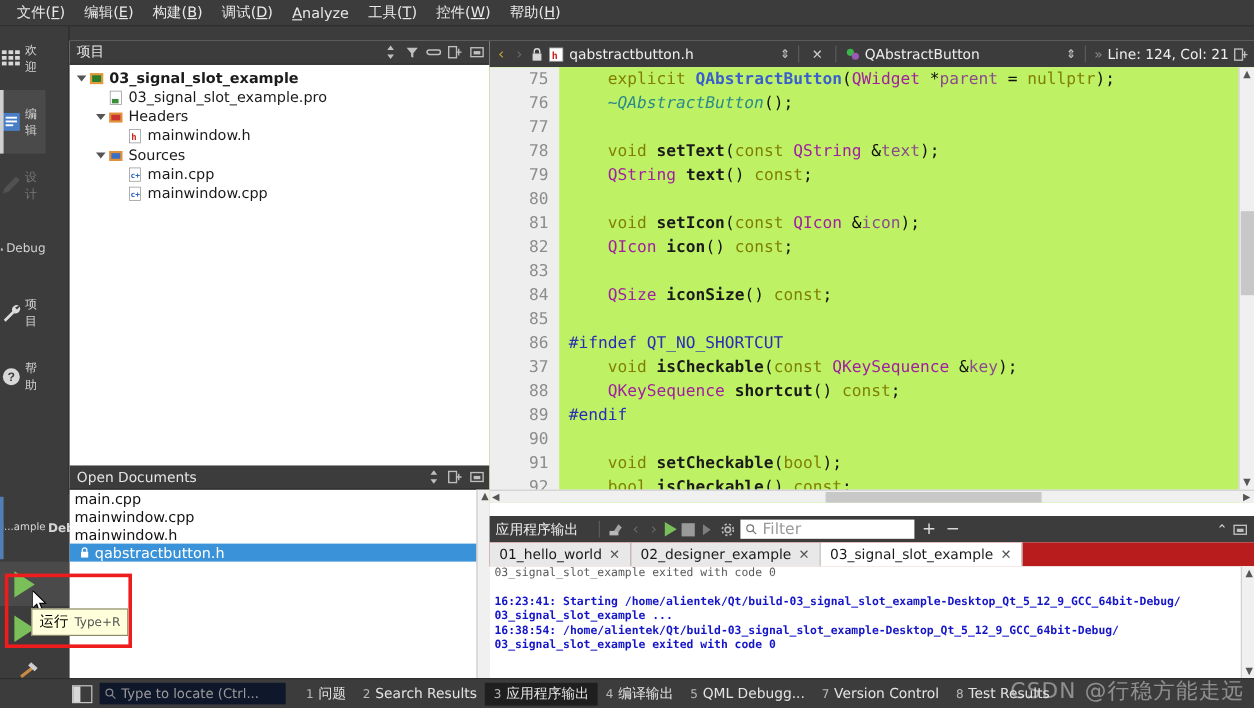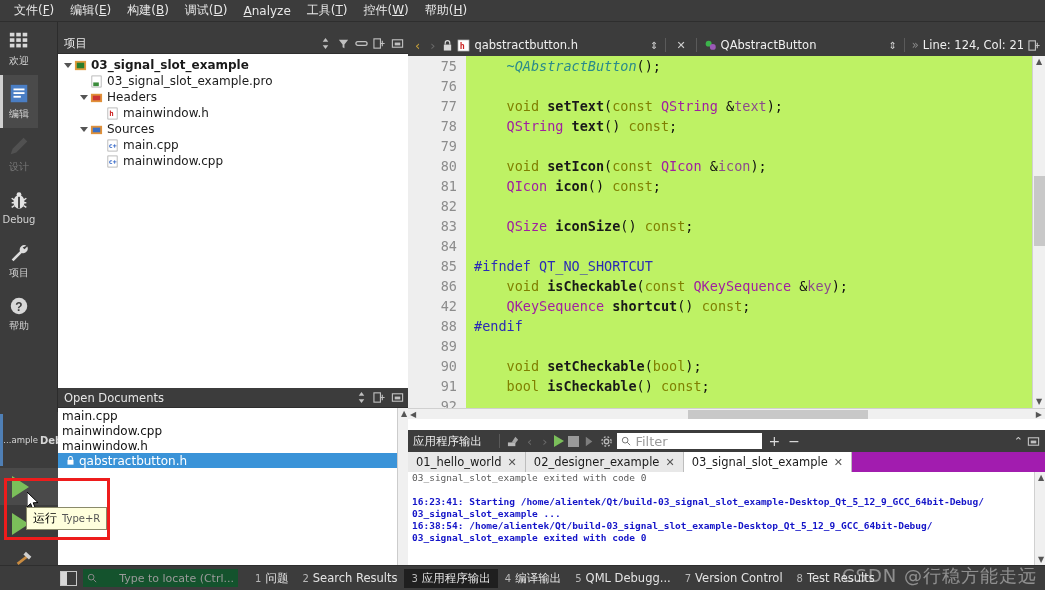--- a/index.html
+++ b/index.html
@@ -18,21 +18,21 @@
   }
   .menu-item { padding: 16px 8px; font-size: 12px; color: #e8e8e8; white-space: nowrap; }
   .menu-item u { text-decoration: underline; }
 
   
   .activitybar {
     position: absolute; top: 22px; left: 0; width: 58px; height: 543px;
     background: #3c3c3c; border-right: 1px solid #2c2c2c;
   }
   .act-item {
-    width: 38px; height: 53px; display: flex; flex-direction: column;
+    width: 38px; height: 53px; display: flex; 
     align-items: center; justify-content: center; gap: 2px; position: relative;
   }
   .act-item.selected { background: #4a4a4a; }
   .act-item.selected::before {
     content: ""; position: absolute; left: 0; top: 0; width: 3px; height: 100%;
     background: #d0d0d0;
   }
   .act-label { font-size: 10px; color: #d2d2d2; }
   .act-item.disabled .act-label { color: #777; }
   .act-icon { width: 22px; height: 22px; display: block; }
@@ -120,21 +120,21 @@
   .s-dtor{ color: #2a8a8a; font-style: italic; }
   .s-txt { color: #111; }
 
   
   .outpane { position: absolute; left: 408px; top: 430px; width: 637px; height: 135px; background: #fff; }
   .out-toolbar { height: 22px; background: #3c3c3c; display: flex; align-items: center; padding: 0 5px; gap: 4px; }
   .out-title { color: #efefef; font-size: 11.5px; margin-right: 10px; white-space: nowrap; }
   .filterbox { width: 145px; height: 16px; background: #fff; display: flex; align-items: center; gap: 4px; padding: 0 4px; }
   .filterbox span { color: #9a9a9a; font-size: 13px; }
   .plus, .minus { color: #dcdcdc; font-size: 14px; padding: 0 2px; }
-  .out-tabs { height: 20px; background: #a21caf; display: flex; align-items: flex-end; }
+  .out-tabs { height: 20px; background: #b91c1c; display: flex; align-items: flex-end; }
   .otab {
     height: 20px; padding: 0 8px; display: flex; align-items: center; gap: 6px;
     font-size: 11.5px; color: #1a1a1a; background: #e8e8e8;
     border-right: 1px solid #bdbdbd; white-space: nowrap;
   }
   .otab.active { background: #fff; }
   .otab .x { color: #555; font-size: 11px; }
   .console { position: absolute; left: 0; top: 42px; width: 637px; height: 93px; background: #fff; overflow: hidden; }
   .cline {
     font-family: "DejaVu Sans Mono", "Liberation Mono", monospace;
@@ -146,22 +146,22 @@
 
   
   .statusbar {
     position: absolute; left: 0; bottom: 0; width: 1045px; height: 25px;
     background: #3c3c3c; display: flex; align-items: center; padding-left: 60px; gap: 0;
     border-top: 1px solid #2e2e2e;
   }
   .sb-toggle { width: 17px; height: 15px; border: 1px solid #c6c6c6; display: flex; margin-right: 6px; }
   .sb-toggle i { display: block; width: 6px; height: 100%; background: #d8d8d8; }
   .locator {
-    width: 155px; height: 18px; background: #14532d; display: flex; align-items: center;
-    gap: 4px; padding: 0 4px; margin-right: 10px; justify-content: space-between;
+    width: 155px; height: 18px; background: #0f172a; display: flex; align-items: center;
+    gap: 4px; padding: 0 4px; margin-right: 10px;
   }
   .locator span { font-size: 11px; color: #9a9a9a; white-space: nowrap; }
   .sb-item { display: flex; align-items: baseline; gap: 4px; padding: 2px 7px; font-size: 11.5px; color: #e4e4e4; white-space: nowrap; }
   .sb-item .num { font-size: 10px; color: #b8b8b8; }
   .sb-item.active { background: #1f1f1f; }
   .watermark {
     position: absolute; right: 8px; bottom: 2px; color: rgba(235,235,235,.48);
     font-size: 18px; white-space: nowrap; letter-spacing: 1px;
   }
 </style>
@@ -432,28 +432,29 @@
           <div class="ln">77</div>
           <div class="ln">78</div>
           <div class="ln">79</div>
           <div class="ln">80</div>
           <div class="ln">81</div>
           <div class="ln">82</div>
           <div class="ln">83</div>
           <div class="ln">84</div>
           <div class="ln">85</div>
           <div class="ln">86</div>
-          <div class="ln">42</div>
+          <div class="ln">37</div>
           <div class="ln">88</div>
           <div class="ln">89</div>
           <div class="ln">90</div>
           <div class="ln">91</div>
           <div class="ln">92</div>
         </div>
       <div class="code" id="codetext">
+          <div class="cl"><span class="s-txt">    </span><span class="s-kw">explicit </span><span class="s-typ">QAbstractButton</span><span class="s-txt">(</span><span class="s-cls">QWidget</span><span class="s-txt"> *</span><span class="s-var">parent</span><span class="s-txt"> = </span><span class="s-kw">nullptr</span><span class="s-txt">);</span></div>
           <div class="cl"><span class="s-txt">    </span><span class="s-dtor">~QAbstractButton</span><span class="s-txt">();</span></div>
           <div class="cl">&nbsp;</div>
           <div class="cl"><span class="s-txt">    </span><span class="s-kw">void </span><span class="s-fn">setText</span><span class="s-txt">(</span><span class="s-kw">const </span><span class="s-cls">QString</span><span class="s-txt"> &amp;</span><span class="s-var">text</span><span class="s-txt">);</span></div>
           <div class="cl"><span class="s-txt">    </span><span class="s-cls">QString</span><span class="s-txt"> </span><span class="s-fn">text</span><span class="s-txt">() </span><span class="s-kw">const</span><span class="s-txt">;</span></div>
           <div class="cl">&nbsp;</div>
           <div class="cl"><span class="s-txt">    </span><span class="s-kw">void </span><span class="s-fn">setIcon</span><span class="s-txt">(</span><span class="s-kw">const </span><span class="s-cls">QIcon</span><span class="s-txt"> &amp;</span><span class="s-var">icon</span><span class="s-txt">);</span></div>
           <div class="cl"><span class="s-txt">    </span><span class="s-cls">QIcon</span><span class="s-txt"> </span><span class="s-fn">icon</span><span class="s-txt">() </span><span class="s-kw">const</span><span class="s-txt">;</span></div>
           <div class="cl">&nbsp;</div>
           <div class="cl"><span class="s-txt">    </span><span class="s-cls">QSize</span><span class="s-txt"> </span><span class="s-fn">iconSize</span><span class="s-txt">() </span><span class="s-kw">const</span><span class="s-txt">;</span></div>
           <div class="cl">&nbsp;</div>

